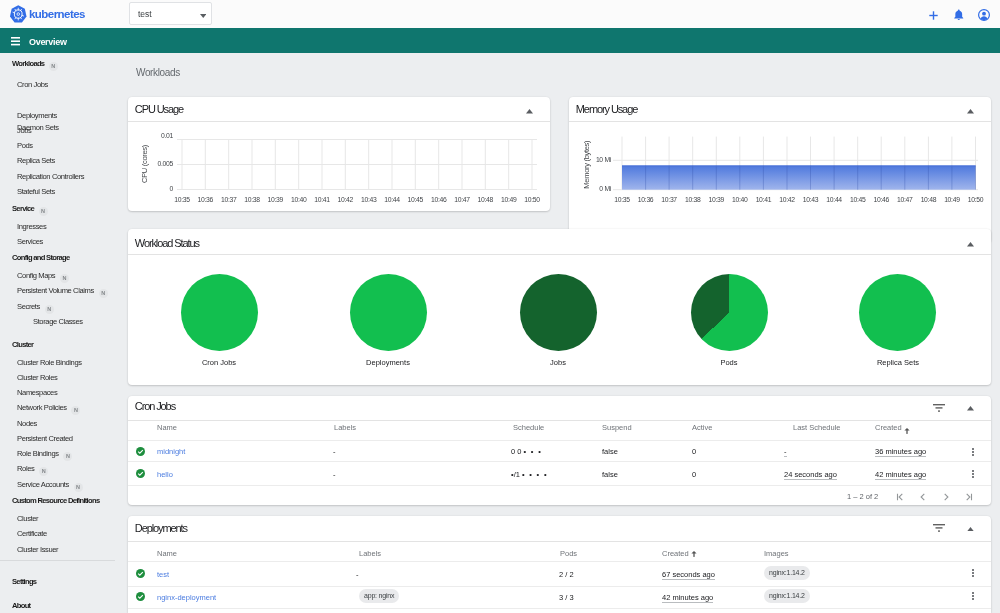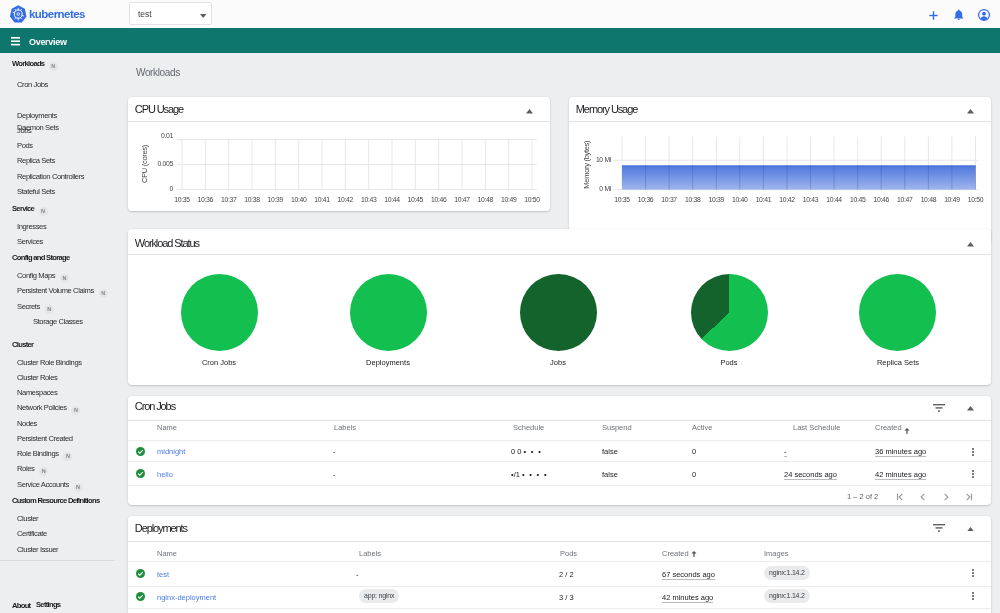--- a/index.html
+++ b/index.html
@@ -102,21 +102,21 @@
   <div class="nav-i" style="top:366px;">Nodes</div>
   <div class="nav-i" style="top:381px;">Persistent Created</div>
   <div class="nav-i" style="top:396px;">Role Bindings <span class="badge">N</span></div>
   <div class="nav-i" style="top:411px;">Roles <span class="badge">N</span></div>
   <div class="nav-i" style="top:427px;">Service Accounts <span class="badge">N</span></div>
   <div class="nav-h" style="top:443px;">Custom Resource Definitions</div>
   <div class="nav-i" style="top:461px;">Cluster</div>
   <div class="nav-i" style="top:476px;">Certificate</div>
   <div class="nav-i" style="top:492px;">Cluster Issuer</div>
   <div class="divider" style="top:507px;left:0;width:115px;background:#d8dadc;"></div>
-  <div class="nav-h" style="top:547px;margin-left:24px;">Settings</div>
+  <div class="nav-h" style="top:524px;">Settings</div>
   <div class="nav-h" style="top:548px;">About</div>
 </div>
 
 <div class="abs" style="left:136px;top:66.5px;font-size:10px;color:#64696e;letter-spacing:-0.35px;">Workloads</div>
 
 <div class="card" id="cpu" style="left:128px;top:97px;width:422px;height:114px;">
   <div class="ctitle" style="left:6.8px;top:6.3px;">CPU Usage</div>
   <svg class="abs" style="left:397.5px;top:12.2px" width="7" height="4.5" viewBox="0 0 7 4.5">
       <polygon points="3.5,0 7,4.5 0,4.5" fill="#5a5d61"></polygon>
     </svg>

